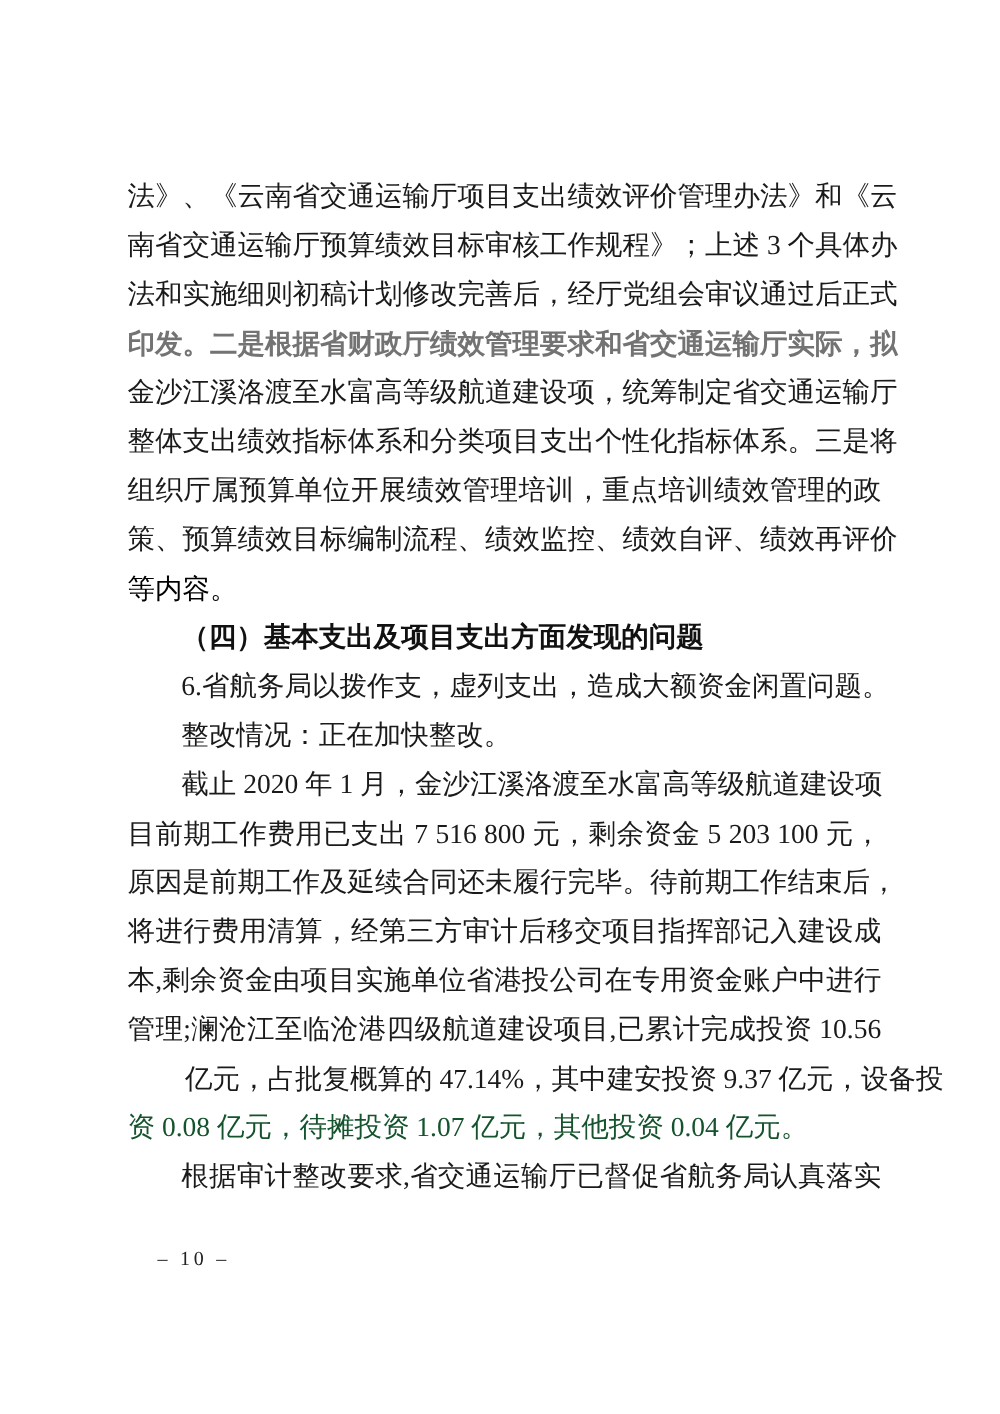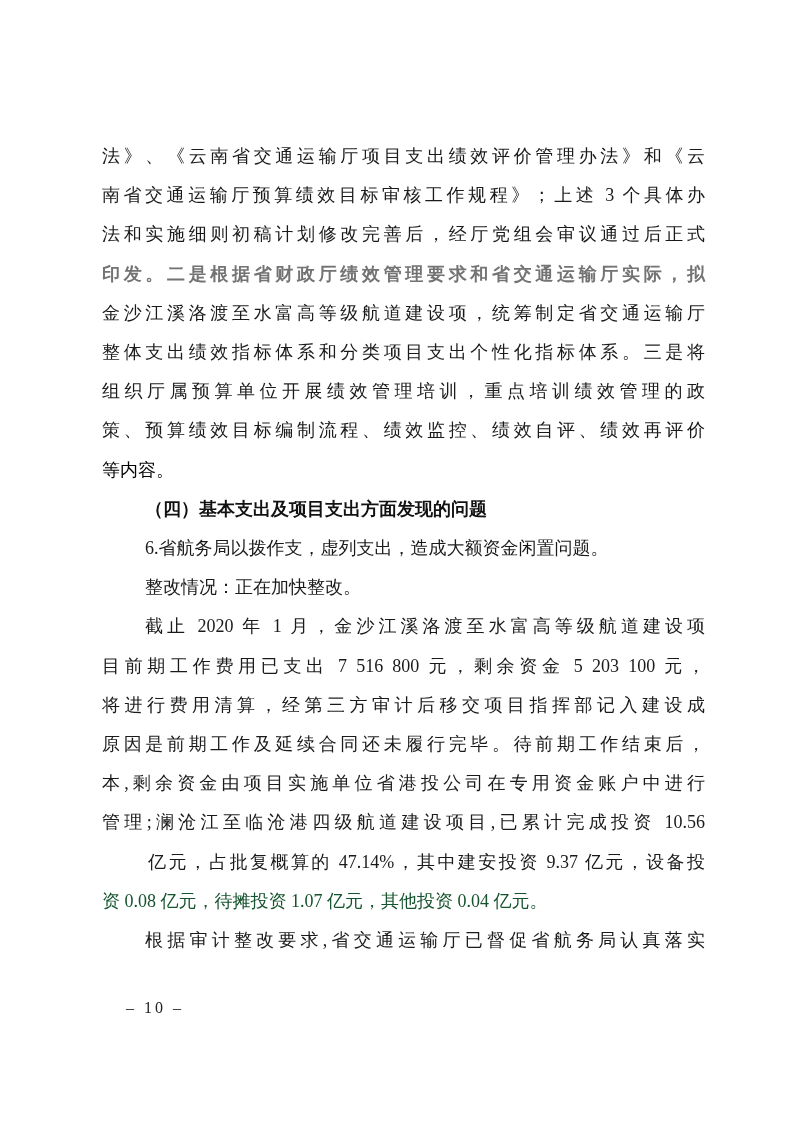--- a/index.html
+++ b/index.html
@@ -15,21 +15,21 @@
     overflow: hidden;
     font-family: "Liberation Serif", "DejaVu Serif", serif;
   }
   .textblock {
     position: absolute;
     left: 102px;
     top: 137px;
     width: 603px;
   }
   .line {
-    font-size: 18px;
+    font-size: 22px;
     line-height: 39.2px;
     white-space: nowrap;
     color: #1a1a1a;
     text-justify: inter-character;
     font-weight: normal;
   }
   .line.just {
     text-align: justify;
     text-align-last: justify;
   }
@@ -63,22 +63,22 @@
       <div class="line just" style="color: rgb(26, 26, 26);">金沙江溪洛渡至水富高等级航道建设项，统筹制定省交通运输厅</div>
       <div class="line just" style="color: rgb(26, 26, 26);">整体支出绩效指标体系和分类项目支出个性化指标体系。三是将</div>
       <div class="line just" style="color: rgb(26, 26, 26);">组织厅属预算单位开展绩效管理培训，重点培训绩效管理的政</div>
       <div class="line just" style="color: rgb(26, 26, 26);">策、预算绩效目标编制流程、绩效监控、绩效自评、绩效再评价</div>
       <div class="line" style="color: #000000;">等内容。</div>
       <div class="line indent bold">（四）基本支出及项目支出方面发现的问题</div>
       <div class="line indent" style="color: rgb(26, 26, 26);">6.省航务局以拨作支，虚列支出，造成大额资金闲置问题。</div>
       <div class="line indent" style="color: rgb(26, 26, 26);">整改情况：正在加快整改。</div>
       <div class="line just indent" style="color: rgb(26, 26, 26);">截止 2020 年 1 月，金沙江溪洛渡至水富高等级航道建设项</div>
       <div class="line just" style="color: rgb(26, 26, 26);">目前期工作费用已支出 7 516 800 元，剩余资金 5 203 100 元，</div>
+      <div class="line just" style="color: rgb(26, 26, 26);">原因是前期工作及延续合同还未履行完毕。待前期工作结束后，</div>
       <div class="line just" style="color: rgb(26, 26, 26);">将进行费用清算，经第三方审计后移交项目指挥部记入建设成</div>
-      <div class="line just" style="color: rgb(26, 26, 26);">原因是前期工作及延续合同还未履行完毕。待前期工作结束后，</div>
       <div class="line just" style="color: rgb(26, 26, 26);">本,剩余资金由项目实施单位省港投公司在专用资金账户中进行</div>
       <div class="line just" style="color: rgb(26, 26, 26);">管理;澜沧江至临沧港四级航道建设项目,已累计完成投资 10.56</div>
       <div class="line just" style="color: rgb(26, 26, 26); margin-left: 46px;">亿元，占批复概算的 47.14%，其中建安投资 9.37 亿元，设备投</div>
       <div class="line" style="color: #14532d;">资 0.08 亿元，待摊投资 1.07 亿元，其他投资 0.04 亿元。</div>
       <div class="line just indent" style="color: rgb(26, 26, 26);">根据审计整改要求,省交通运输厅已督促省航务局认真落实</div>
     </div>
   <div class="pagenum">– 10 –</div>
 </div>
 
 </body></html>

